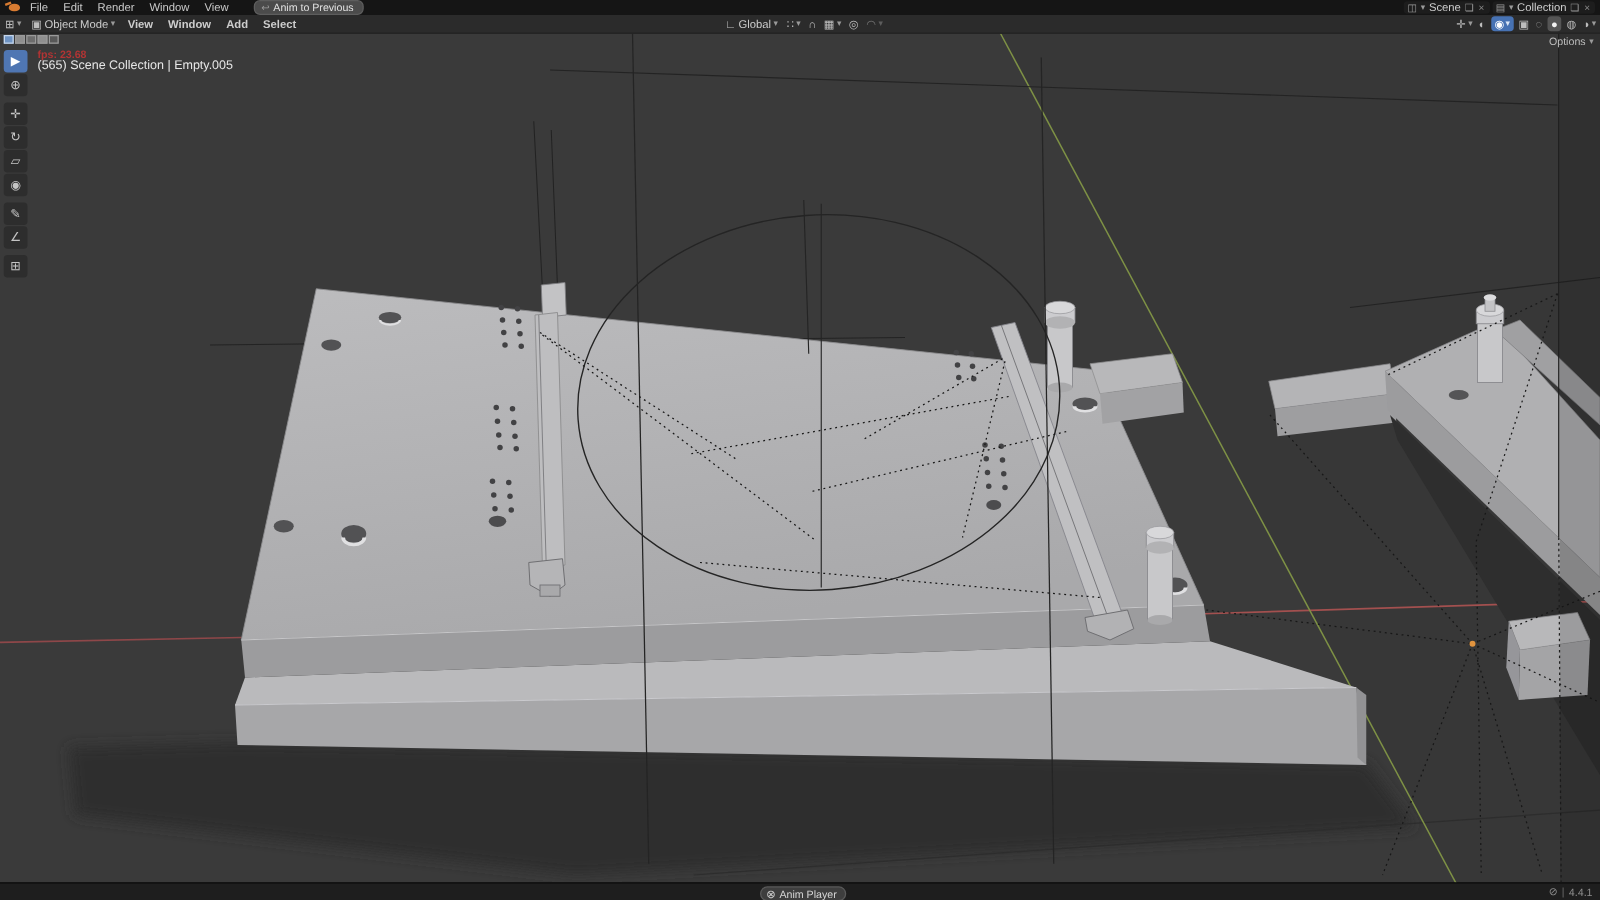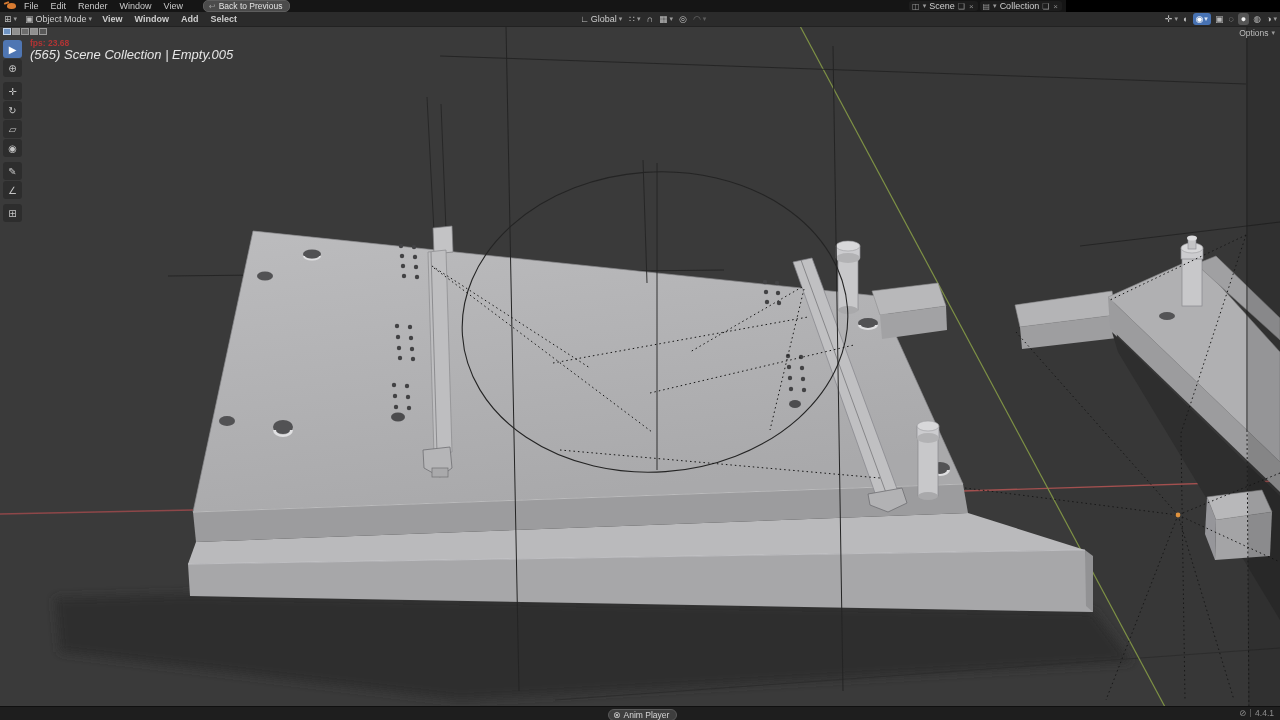--- a/index.html
+++ b/index.html
@@ -1,20 +1,20 @@
 <!DOCTYPE html>
 <html><head>
 <meta charset="utf-8">
 <style>
   html,body{margin:0;padding:0;background:#000;}
   #app{position:relative;width:1280px;height:720px;overflow:hidden;
        font-family:"Liberation Sans","DejaVu Sans",sans-serif;
        -webkit-font-smoothing:antialiased;user-select:none;}
   
-  #topbar{position:absolute;left:0;top:0;width:1066px;height:12px;background:#151515;
+  #topbar{position:absolute;left:0;top:0;width:1280px;height:12px;background:#151515;
           display:flex;align-items:center;font-size:9px;color:#c9c9c9;z-index:30;}
   .logo{width:14px;height:10px;margin-left:4px;display:flex;align-items:center;justify-content:center;}
   .logo .bl{width:9px;height:6px;background:#d87b31;border-radius:50% 50% 45% 45%;position:relative;}
   .logo .bl:before{content:"";position:absolute;left:-3px;top:-1px;width:5px;height:2px;background:#d87b31;transform:rotate(-20deg);}
   .menu-item{padding:0 6px;line-height:12px;cursor:default;}
   .backbtn{margin-left:14px;height:10px;background:#4b4b4b;border:1px solid #5d5d5d;border-radius:5px;
            display:flex;align-items:center;padding:0 7px 0 5px;color:#e2e2e2;gap:3px;font-size:8.5px;}
   .tb-right{margin-left:auto;display:flex;align-items:center;gap:2px;margin-right:4px;}
   .tb-field{display:flex;align-items:center;background:#1d1d1d;border-radius:3px;height:10px;padding:0 3px;gap:3px;color:#cfcfcf;}
   .tb-ico{color:#9a9a9a;font-size:8px;}
@@ -34,21 +34,21 @@
   .dim{opacity:.45;}
   
   #optbtn{position:absolute;right:5px;top:28px;font-size:8.5px;color:#bdbdbd;z-index:20;display:flex;gap:3px;align-items:center;}
   
   #ministrip{position:absolute;left:3px;top:28px;display:flex;gap:1px;z-index:20;}
   .msq{width:8px;height:7px;border:1px solid #9a9a9a;background:#7c7c7c;box-sizing:border-box;}
   .msq.blue{background:#6f94c4;border-color:#c6d6ea;}
   .msq.d1{background:#8f8f8f;} .msq.d2{background:#6d6d6d;} .msq.d3{background:#585858;}
   
   #fps{position:absolute;left:30px;top:38px;font-size:8.5px;color:#b23434;font-weight:bold;z-index:20;}
-  #ctx{position:absolute;left:30px;top:47px;font-size:13px;color:#e6e6e6;z-index:20;font-style:italic;}
+  #ctx{position:absolute;left:30px;top:47px;font-size:10px;color:#e6e6e6;z-index:20;}
   
   #tools{position:absolute;left:3px;top:40px;display:flex;flex-direction:column;z-index:20;}
   .tool{width:19px;height:18px;margin-bottom:1px;background:#2d2d2d;border-radius:3px;color:#c4c4c4;
         display:flex;align-items:center;justify-content:center;font-size:10px;}
   .tool.active{background:#4f76b3;color:#fff;}
   .tgap{height:4px;}
   
   #statusbar{position:absolute;left:0;top:706px;width:1280px;height:14px;background:#1e1e1e;border-top:1px solid #101010;
              display:flex;align-items:center;font-size:8.5px;color:#9c9c9c;z-index:30;}
   #job{position:absolute;left:608px;top:2px;height:10px;background:#3e3e3e;border:1px solid #5a5a5a;border-radius:6px;
@@ -67,21 +67,21 @@
     <div class="logo">
         <div class="bl"></div>
       </div>
     <div class="menu-item">File</div>
     <div class="menu-item">Edit</div>
     <div class="menu-item">Render</div>
     <div class="menu-item">Window</div>
     <div class="menu-item">View</div>
     <div class="backbtn">
       <span class="tb-ico">↩</span>
-      <span>Back to Previous</span>
+      <span>Anim to Previous</span>
     </div>
     <div class="tb-right">
       <div class="tb-field">
         <span class="tb-ico">◫</span>
         <span class="caret">▾</span>
         <span>Scene</span>
         <span class="tb-ico">❏</span>
         <span class="tb-x">×</span>
       </div>
       <div class="tb-field">

